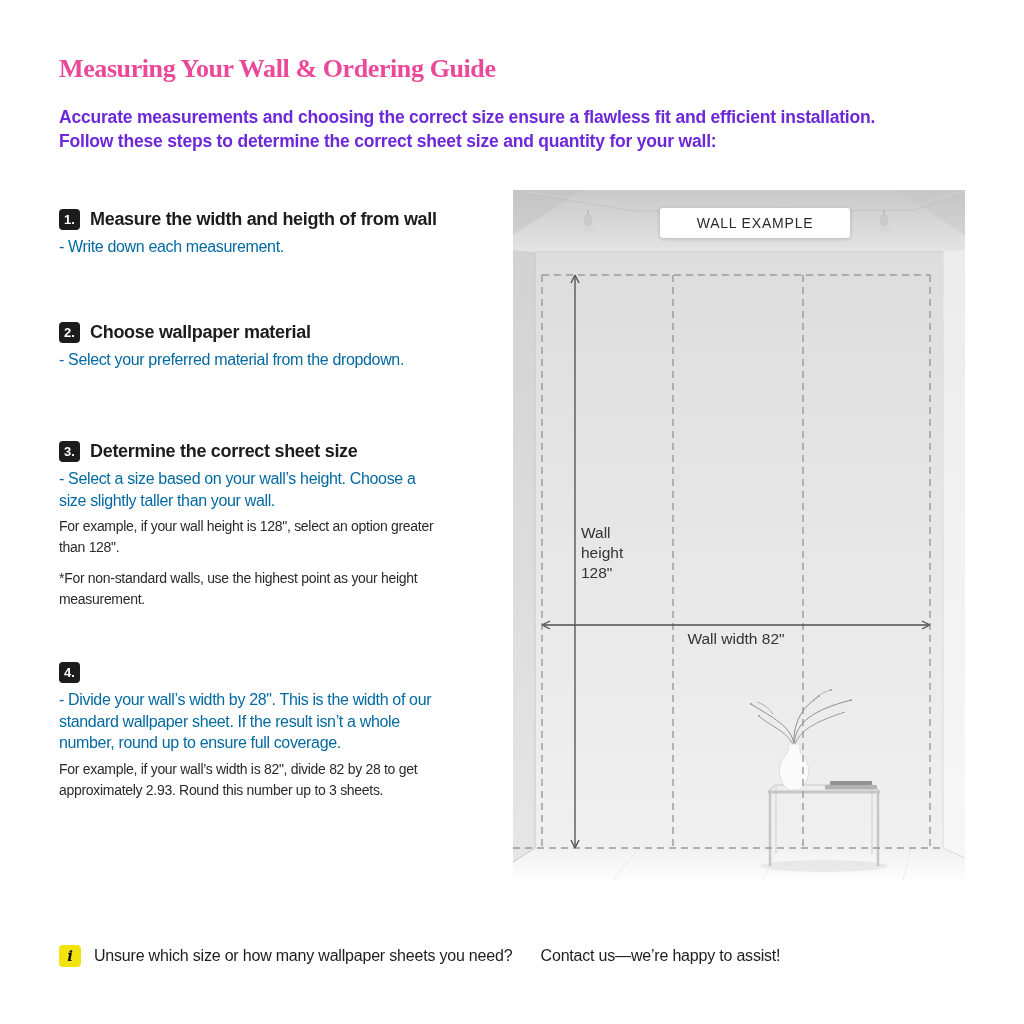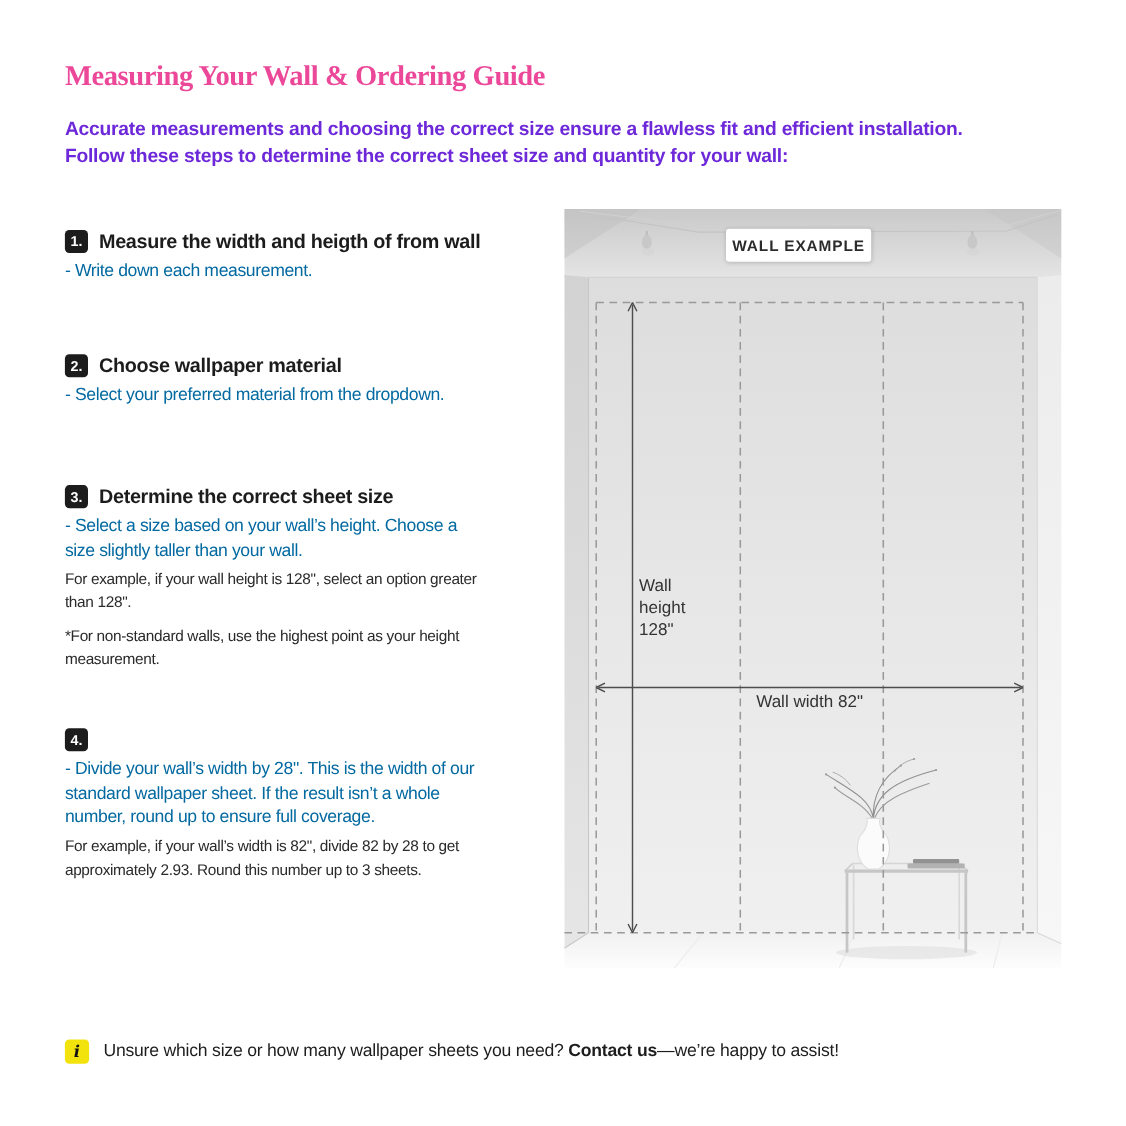--- a/index.html
+++ b/index.html
@@ -39,25 +39,25 @@
     color:#2a2a2a; white-space:pre-line;
   }
   .step-note.spaced { margin-top:10px; }
 
   
   .wall-image {
     position:absolute; left:513px; top:190px; width:452px; height:690px;
   }
   .wall-image svg { position:absolute; left:0; top:0; }
   .wall-badge {
-    position:absolute; left:147px; top:18px; width:132px; height:30px;
+    position:absolute; left:147px; top:18px; width:190px; height:30px;
     background:#ffffff; border-radius:3px;
     box-shadow:0 1px 4px rgba(0,0,0,0.18);
     display:flex; align-items:center; justify-content:center;
-    font-size:14px; font-weight:700; letter-spacing:0.8px; color:#2b2b2b;
+    font-size:14px; font-weight:400; letter-spacing:0.8px; color:#2b2b2b;
   }
   .height-label {
     position:absolute; left:68px; top:333px;
     font-size:15.5px; line-height:20px; color:#333333; white-space:pre-line;
   }
   .width-label {
     position:absolute; left:29px; top:440px; width:388px; text-align:center;
     font-size:15.5px; color:#333333;
   }
 
@@ -65,21 +65,21 @@
     position:absolute; left:59px; top:944px;
     display:flex; align-items:flex-start; gap:13px;
   }
   .info-icon {
     width:22px; height:22px; margin-top:1px; border-radius:4px;
     background:#f2e30d; color:#111111;
     font-family:"DejaVu Serif", serif; font-style:italic; font-weight:700; font-size:15px;
     display:flex; align-items:center; justify-content:center;
   }
   .footer-text { margin:0; font-size:16px; line-height:24px; letter-spacing:-0.2px; color:#1d1d1d; }
-  .footer-text strong { font-weight:700; }
+  .footer-text strong { font-weight:400;margin-left:24px; }
 </style>
 </head>
 <body>
 
 <h1 class="page-title">Measuring Your Wall &amp; Ordering Guide</h1>
 <p class="intro">Accurate measurements and choosing the correct size ensure a flawless fit and efficient installation.
 Follow these steps to determine the correct sheet size and quantity for your wall:</p>
 
 <section class="step" style="top:209px">
   <div class="step-head">

